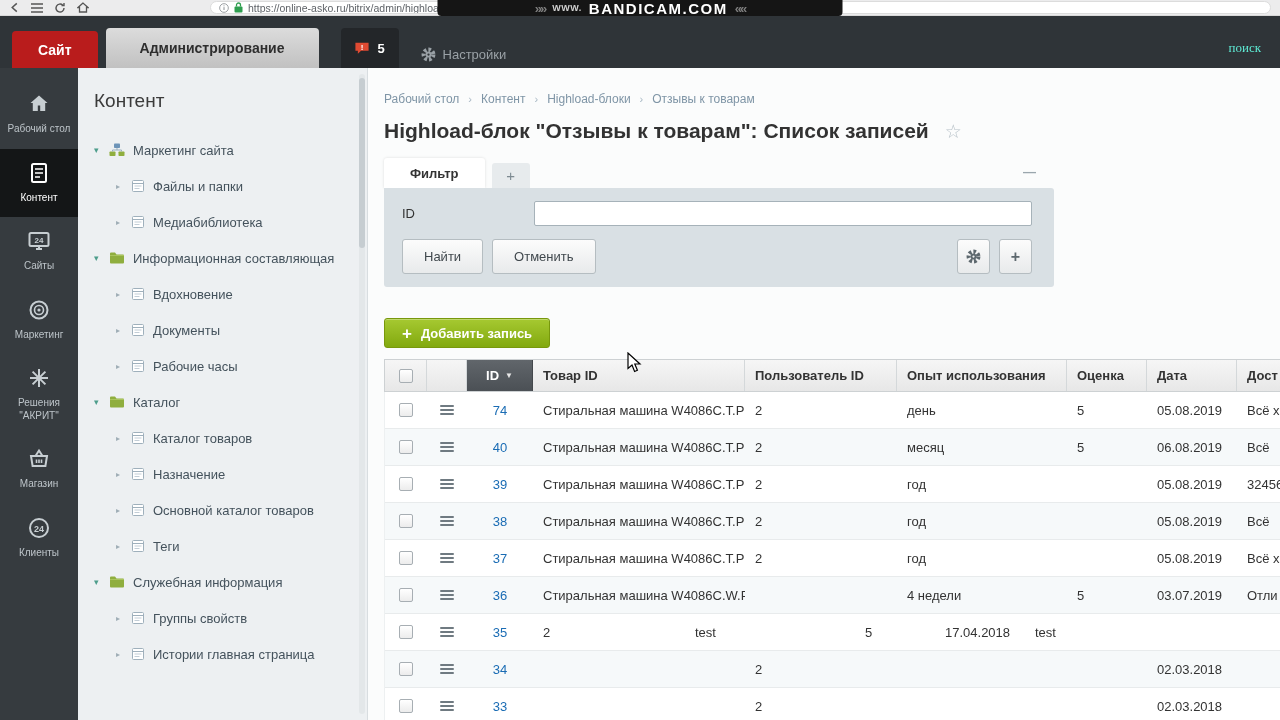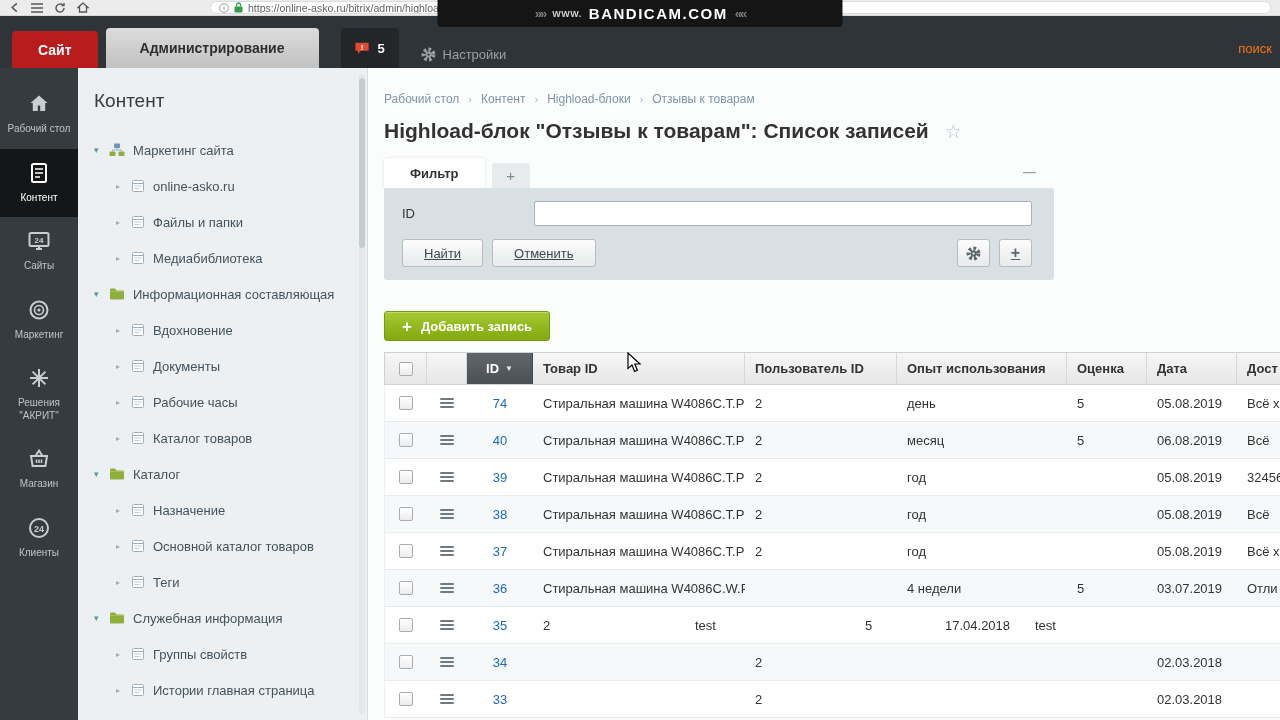--- a/index.html
+++ b/index.html
@@ -12,35 +12,35 @@
   html,body{width:1280px;height:720px;}
   body{font-family:"Liberation Sans","DejaVu Sans",sans-serif;overflow:hidden;position:relative;background:#fff;}
 
   
   .browser-bar{height:16px;background:#ececed;border-bottom:1px solid #d9d9d9;display:flex;align-items:center;gap:11px;padding:0 9px;}
   .bicon{display:inline-flex;align-items:center;justify-content:center;flex:none;}
   .urlbar{flex:1;height:13px;background:#fff;border:1px solid #dcdcdc;border-radius:7px;display:flex;align-items:center;gap:5px;padding:0 8px;margin-left:110px;overflow:hidden;}
   .url-text{font-size:10.5px;color:#5f6periodic368;color:#5f6368;white-space:nowrap;}
 
   
-  .watermark{position:absolute;top:0;left:50%;transform:translateX(-50%);width:405px;height:27px;background:#151515;border-radius:0 0 4px 4px;display:flex;align-items:center;justify-content:center;gap:7px;z-index:60;color:#fff;}
+  .watermark{position:absolute;top:0;left:50%;transform:translateX(-50%);width:405px;height:16px;background:#151515;border-radius:0 0 4px 4px;display:flex;align-items:center;justify-content:center;gap:7px;z-index:60;color:#fff;}
   .wm-deco{color:#7e7e7e;font-size:13px;letter-spacing:-2px;font-weight:bold;}
   .wm-deco.left::before{content:"»»";}
   .wm-deco.rightd::before{content:"««";}
   .wm-www{font-size:9px;color:#d2d2d2;font-weight:bold;letter-spacing:.5px;}
   .wm-main{font-size:15px;font-weight:bold;letter-spacing:1.5px;}
 
   
   .admin-header{height:52px;background:var(--header-dark,#2f3438);display:flex;align-items:flex-end;padding:0 0 0 12px;}
   .tab-site{height:37px;padding:0 26px;display:flex;align-items:center;background:#b91c1c;border-radius:4px 4px 0 0;color:#fff;font-size:14px;font-weight:bold;margin-right:8px;cursor:pointer;}
   .tab-admin{height:40px;padding:0 34px;display:flex;align-items:center;background:linear-gradient(#dcdcdc,#c1c1c1);border-radius:4px 4px 0 0;color:#2e2e2e;font-size:14px;font-weight:bold;cursor:pointer;}
   .tab-notif{height:40px;width:58px;margin-left:22px;background:#232629;border-radius:4px 4px 0 0;display:flex;align-items:center;justify-content:center;gap:7px;cursor:pointer;}
   .notif-count{color:#fff;font-size:13px;font-weight:bold;}
   .hdr-settings{display:flex;align-items:center;gap:7px;color:#9aa1a6;font-size:13px;height:28px;margin-left:22px;cursor:pointer;}
-  .hdr-search{margin-left:auto;color:#f97316;font-size:13px;height:40px;display:flex;align-items:center;padding-right:8px;cursor:pointer;}
+  .hdr-search{margin-left:auto;color:#5eead4;font-size:13px;height:40px;display:flex;align-items:center;padding-right:19px;cursor:pointer;font-family:Liberation Serif, serif;}
 
   
   .app{display:flex;height:652px;}
 
   .rail{width:78px;background:#363b3f;display:flex;flex-direction:column;padding-top:12px;flex:none;}
   .rail-item{display:flex;flex-direction:column;align-items:center;gap:7px;padding:12px 3px 13px;color:#bdc4c9;font-size:10px;text-align:center;line-height:1.25;cursor:pointer;}
   .rail-item .rail-icon{color:#c7ced2;height:24px;display:flex;align-items:center;}
   .rail-item.active{background:#141617;color:#fff;}
   .rail-item.active .rail-icon{color:#fff;}
 
@@ -74,21 +74,21 @@
   .filter-tabs{display:flex;align-items:flex-end;height:30px;}
   .filter-tab{background:#fff;height:30px;padding:0 26px;display:flex;align-items:center;font-weight:bold;font-size:13px;color:#333;border-radius:3px 3px 0 0;box-shadow:0 0 3px rgba(0,0,0,.13);cursor:pointer;}
   .filter-addtab{height:25px;width:38px;margin-left:7px;background:#e7ebed;border-radius:3px 3px 0 0;display:flex;align-items:center;justify-content:center;color:#7d8a91;font-size:15px;cursor:pointer;}
   .filter-collapse{position:absolute;top:6px;right:18px;color:#9aa6ad;font-weight:bold;font-size:13px;cursor:pointer;}
   .filter-collapse::before{content:"—";}
   .filter-body{background:var(--filter-panel,#d9e0e4);border-radius:0 3px 3px 3px;padding:13px 22px 13px 18px;position:relative;}
   .filter-row{display:flex;align-items:center;}
   .filter-label{width:132px;font-size:13px;color:#333;flex:none;}
   .filter-input{flex:1;height:25px;border:1px solid #a6b2b9;border-radius:2px;background:#fff;padding:0 6px;font-size:13px;color:#333;font-family:inherit;outline:none;}
   .filter-actions{display:flex;gap:9px;margin-top:13px;align-items:center;}
-  .btn{height:28px;padding:0 21px;background:linear-gradient(#fcfcfc,#e8eaeb);border:1px solid #b5bdc1;border-radius:3px;font-size:13px;color:#40484d;font-family:inherit;cursor:pointer;display:inline-flex;align-items:center;justify-content:center;text-decoration:underline;}
+  .btn{height:35px;padding:0 21px;background:linear-gradient(#fcfcfc,#e8eaeb);border:1px solid #b5bdc1;border-radius:3px;font-size:13px;color:#40484d;font-family:inherit;cursor:pointer;display:inline-flex;align-items:center;justify-content:center;}
   .btn-icon{width:33px;padding:0;color:#5d686e;}
   .btn-gear{margin-left:auto;}
   .plus-icon::before{content:"+";font-size:16px;color:#5d686e;font-weight:bold;}
 
   
   .add-btn{margin-top:31px;display:inline-flex;align-items:center;gap:9px;height:30px;padding:0 17px;background:linear-gradient(#a6c931,var(--accent-green,#82a90f));border:1px solid #78980c;border-radius:3px;color:#fff;font-size:13px;font-weight:bold;cursor:pointer;font-family:inherit;box-shadow:inset 0 1px 0 rgba(255,255,255,.3);}
   .add-plus::before{content:"+";font-size:17px;font-weight:bold;line-height:1;}
 
   
   .grid{margin-top:11px;width:975px;}
@@ -287,31 +287,20 @@
         </div>
         <div class="tree-item lvl1">
           <span class="tree-arrow right"></span>
           <span class="tree-icon">
             <svg width="14" height="14" viewBox="0 0 14 14">
               <rect x="1.5" y="1.5" width="11" height="11" rx="1" fill="#fff" stroke="#9fb0bc"></rect>
               <path d="M1.5 4.5h11" stroke="#9fb0bc"></path>
               <path d="M3.5 7h7M3.5 9.5h5" stroke="#c2cdd6"></path>
             </svg>
           </span>
-          <span>online-asko.ru</span>
-        </div>
-        <div class="tree-item lvl1">
-          <span class="tree-arrow right"></span>
-          <span class="tree-icon">
-            <svg width="14" height="14" viewBox="0 0 14 14">
-              <rect x="1.5" y="1.5" width="11" height="11" rx="1" fill="#fff" stroke="#9fb0bc"></rect>
-              <path d="M1.5 4.5h11" stroke="#9fb0bc"></path>
-              <path d="M3.5 7h7M3.5 9.5h5" stroke="#c2cdd6"></path>
-            </svg>
-          </span>
           <span>Файлы и папки</span>
         </div>
         <div class="tree-item lvl1">
           <span class="tree-arrow right"></span>
           <span class="tree-icon">
             <svg width="14" height="14" viewBox="0 0 14 14">
               <rect x="1.5" y="1.5" width="11" height="11" rx="1" fill="#fff" stroke="#9fb0bc"></rect>
               <path d="M1.5 4.5h11" stroke="#9fb0bc"></path>
               <path d="M3.5 7h7M3.5 9.5h5" stroke="#c2cdd6"></path>
             </svg>
@@ -354,40 +343,40 @@
           <span class="tree-arrow right"></span>
           <span class="tree-icon">
             <svg width="14" height="14" viewBox="0 0 14 14">
               <rect x="1.5" y="1.5" width="11" height="11" rx="1" fill="#fff" stroke="#9fb0bc"></rect>
               <path d="M1.5 4.5h11" stroke="#9fb0bc"></path>
               <path d="M3.5 7h7M3.5 9.5h5" stroke="#c2cdd6"></path>
             </svg>
           </span>
           <span>Рабочие часы</span>
         </div>
-        <div class="tree-item lvl1">
-          <span class="tree-arrow right"></span>
-          <span class="tree-icon">
-            <svg width="14" height="14" viewBox="0 0 14 14">
-              <rect x="1.5" y="1.5" width="11" height="11" rx="1" fill="#fff" stroke="#9fb0bc"></rect>
-              <path d="M1.5 4.5h11" stroke="#9fb0bc"></path>
-              <path d="M3.5 7h7M3.5 9.5h5" stroke="#c2cdd6"></path>
-            </svg>
-          </span>
-          <span>Каталог товаров</span>
-        </div>
         <div class="tree-item lvl0">
           <span class="tree-arrow down"></span>
           <span class="tree-icon">
             <svg width="16" height="14" viewBox="0 0 16 14">
               <path d="M1 2.5Q1 1.5 2 1.5h4l1.5 2H14q1 0 1 1v7q0 1-1 1H2q-1 0-1-1Z" fill="#8fae3e"></path>
               <path d="M1 4.5h14" stroke="#a9c45c"></path>
             </svg>
           </span>
           <span>Каталог</span>
+        </div>
+        <div class="tree-item lvl1">
+          <span class="tree-arrow right"></span>
+          <span class="tree-icon">
+            <svg width="14" height="14" viewBox="0 0 14 14">
+              <rect x="1.5" y="1.5" width="11" height="11" rx="1" fill="#fff" stroke="#9fb0bc"></rect>
+              <path d="M1.5 4.5h11" stroke="#9fb0bc"></path>
+              <path d="M3.5 7h7M3.5 9.5h5" stroke="#c2cdd6"></path>
+            </svg>
+          </span>
+          <span>Каталог товаров</span>
         </div>
         <div class="tree-item lvl1">
           <span class="tree-arrow right"></span>
           <span class="tree-icon">
             <svg width="14" height="14" viewBox="0 0 14 14">
               <rect x="1.5" y="1.5" width="11" height="11" rx="1" fill="#fff" stroke="#9fb0bc"></rect>
               <path d="M1.5 4.5h11" stroke="#9fb0bc"></path>
               <path d="M3.5 7h7M3.5 9.5h5" stroke="#c2cdd6"></path>
             </svg>
           </span>

